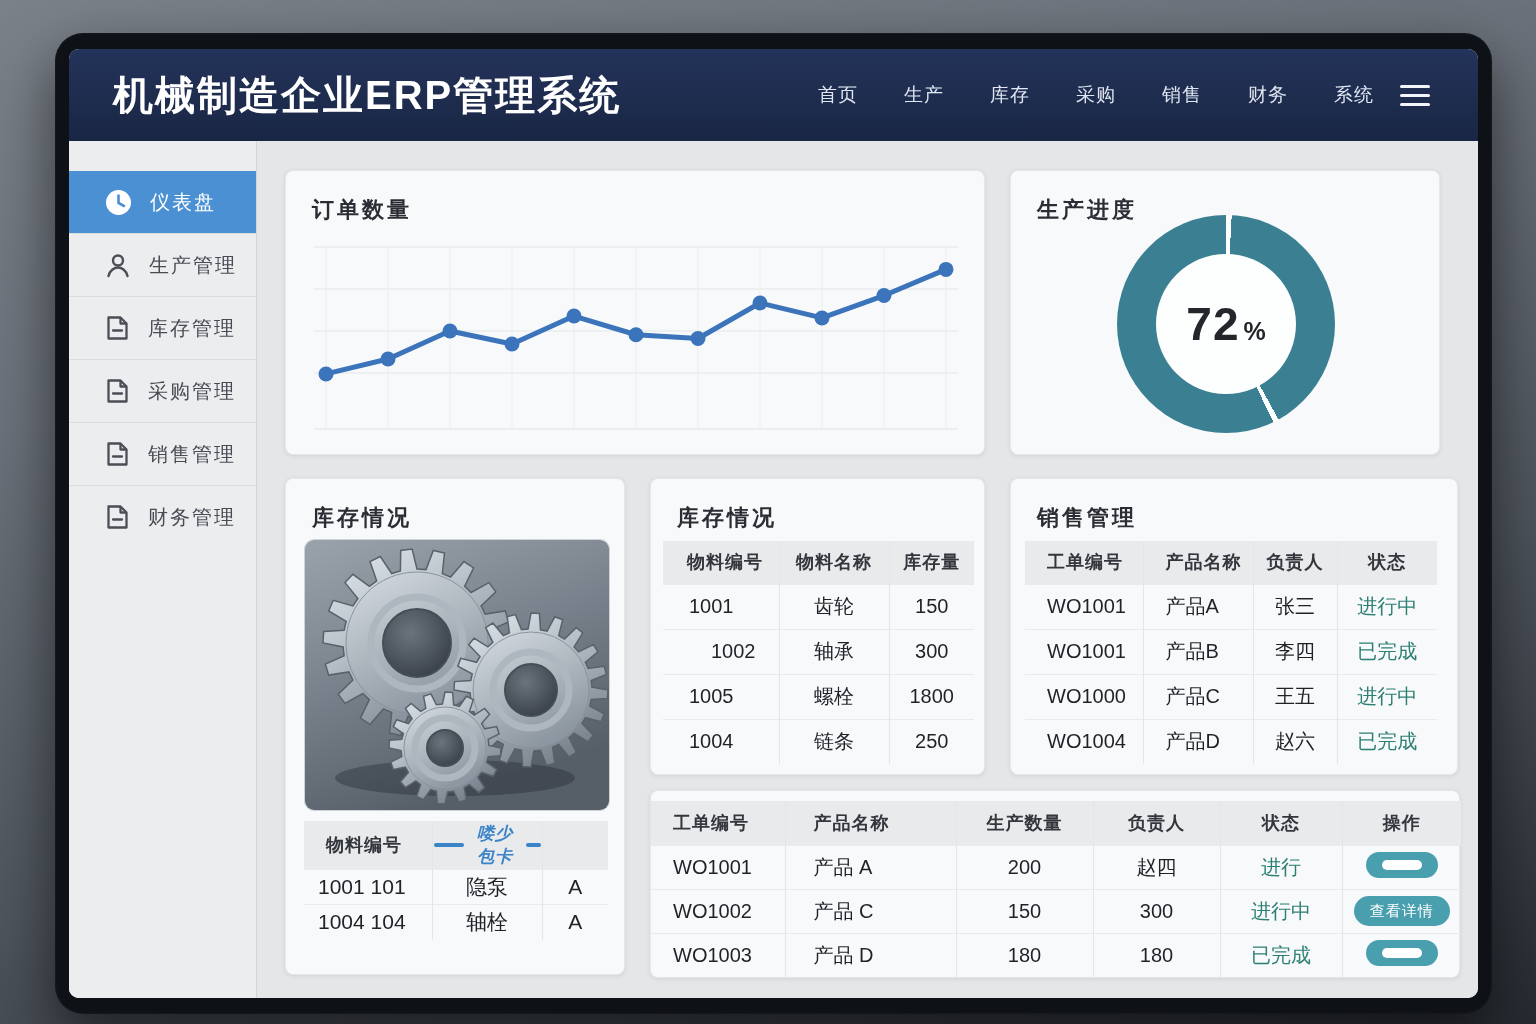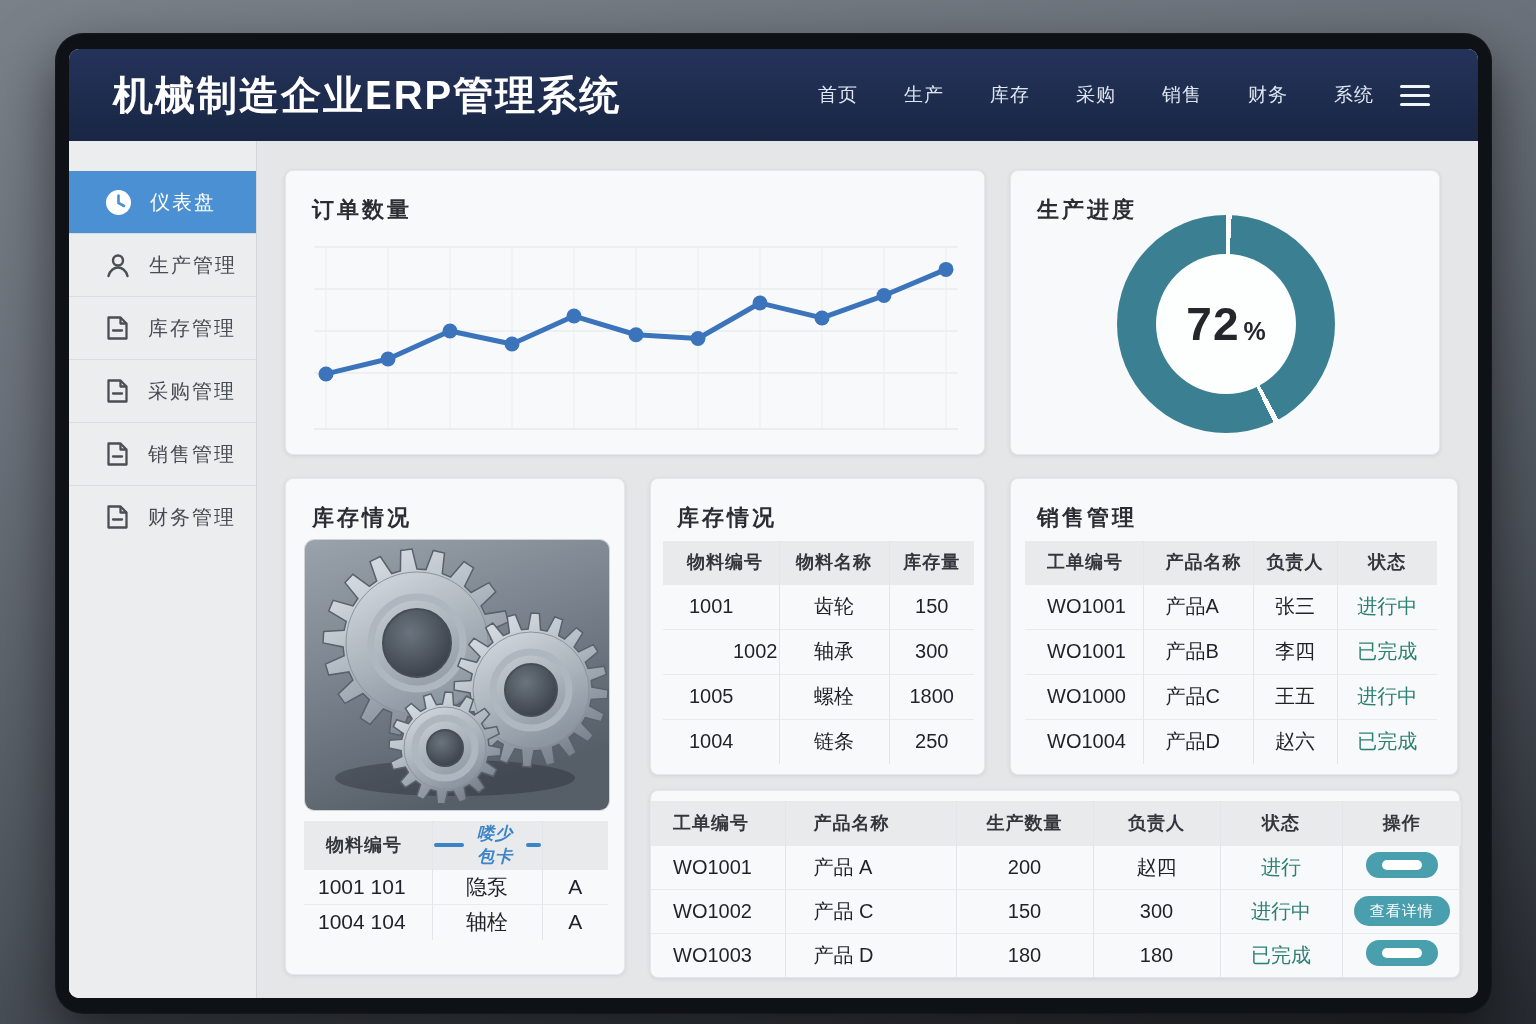--- a/index.html
+++ b/index.html
@@ -273,21 +273,21 @@
                   <th style="width: 85px; height: 43px; text-align: center;">库存量</th>
                 </tr>
               </thead>
               <tbody>
                 <tr>
                   <td style="height: 45px; text-align: left; padding-left: 26px;">1001</td>
                   <td style="height: 45px; text-align: center;">齿轮</td>
                   <td style="height: 45px; text-align: center;">150</td>
                 </tr>
                 <tr>
-                  <td style="height: 45px; text-align: right; padding-left: 26px;">1002</td>
+                  <td style="height: 45px; text-align: center; padding-left: 26px;">1002</td>
                   <td style="height: 45px; text-align: center;">轴承</td>
                   <td style="height: 45px; text-align: center;">300</td>
                 </tr>
                 <tr>
                   <td style="height: 45px; text-align: left; padding-left: 26px;">1005</td>
                   <td style="height: 45px; text-align: center;">螺栓</td>
                   <td style="height: 45px; text-align: center;">1800</td>
                 </tr>
                 <tr>
                   <td style="height: 45px; text-align: left; padding-left: 26px;">1004</td>

